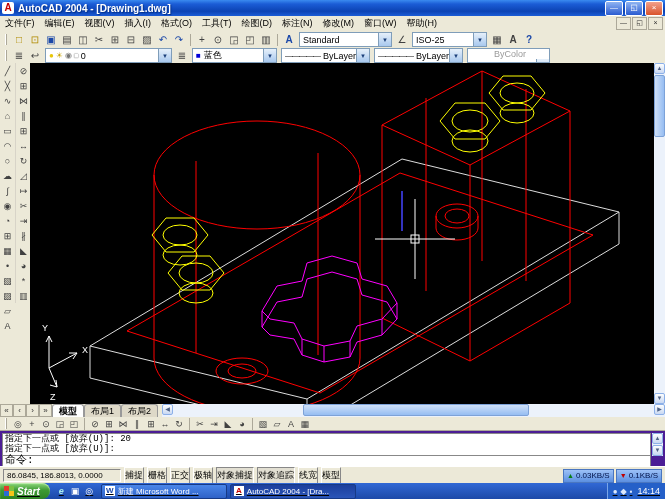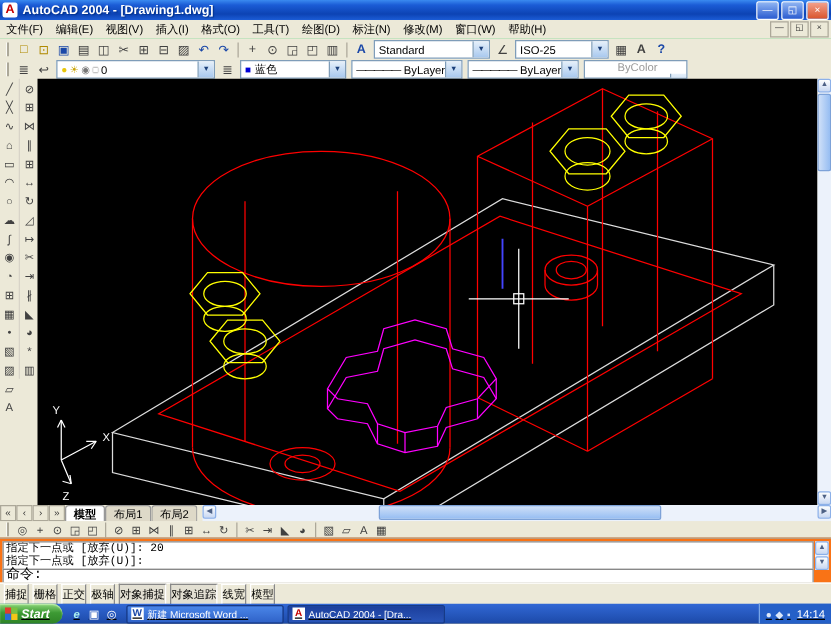--- a/index.html
+++ b/index.html
@@ -78,21 +78,21 @@
   .tab{padding:0 6px;border:1px solid #999;border-bottom:none;border-radius:3px 3px 0 0;
     line-height:12px;background:#ded9c8;color:#000;}
   .tab.active{background:#fff;font-weight:bold;}
   .hscroll{flex:1;display:flex;margin-left:4px;background:#ecf2fb;position:relative;}
   .hthumb{position:absolute;left:28%;top:0;width:45%;height:12px;border-radius:2px;
     background:linear-gradient(#cfe0f8,#96bdf2);border:1px solid #7da2d8;box-sizing:border-box;}
   .hscroll .b-left{position:absolute;left:0;}
   .hscroll .b-right{position:absolute;right:0;}
 
   
-  .cmd{position:absolute;top:430px;left:0;right:0;height:36px;background:#f97316;
+  .cmd{position:absolute;top:430px;left:0;right:0;height:36px;background:#4c1d95;
     border-top:1px solid #aca899;}
   .cmd-hist{position:absolute;left:2px;top:2px;right:14px;height:21px;background:#fff;
     border:1px solid #888;font-family:"Liberation Mono",monospace;font-size:9px;
     line-height:10px;padding-left:2px;overflow:hidden;}
   .cmd-line{position:absolute;left:2px;top:24px;right:14px;height:10px;background:#fff;
     border:1px solid #888;font-family:"Liberation Mono",monospace;font-size:11px;
     line-height:9px;padding-left:2px;}
   .cmd-scroll{position:absolute;right:2px;top:2px;width:11px;height:23px;background:#ecf2fb;}
   .cmd-scroll .b-down{position:absolute;bottom:0;}
 
@@ -391,28 +391,39 @@
     <div>指定下一点或 [放弃(U)]:</div>
   </div>
   <div class="cmd-scroll">
     <div class="scroll-btn">▲</div>
     <div class="scroll-btn b-down">▼</div>
   </div>
   <div class="cmd-line">命令:</div>
 </div>
 
 <div class="status">
+  <span class="coords">86.0845, 186.8013, 0.0000</span>
   <span class="sbtn">捕捉</span>
   <span class="sbtn">栅格</span>
   <span class="sbtn">正交</span>
   <span class="sbtn">极轴</span>
   <span class="sbtn pressed">对象捕捉</span>
   <span class="sbtn pressed">对象追踪</span>
   <span class="sbtn">线宽</span>
   <span class="sbtn">模型</span>
+  <span class="net-wrap">
+    <span class="net">
+      <span class="tri-up">▲</span>
+      <span>0.03KB/S</span>
+    </span>
+    <span class="net">
+      <span class="tri-down">▼</span>
+      <span>0.1KB/S</span>
+    </span>
+  </span>
 </div>
 
 <div class="taskbar">
   <span class="start">
     <span class="flag">
         <i class="f1"></i>
         <i class="f2"></i>
         <i class="f3"></i>
         <i class="f4"></i>
       </span>

